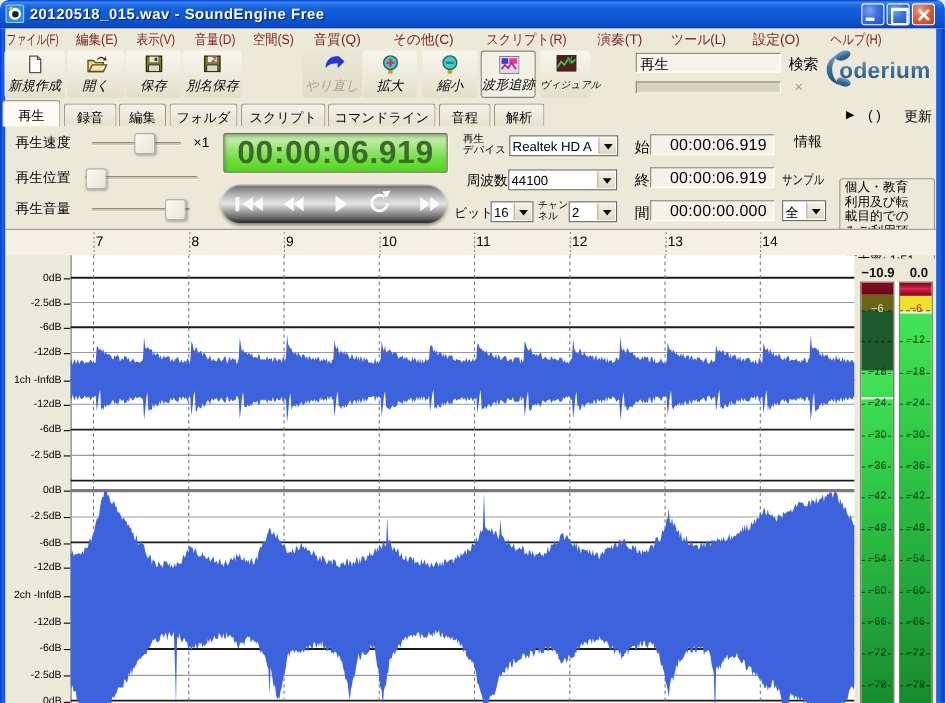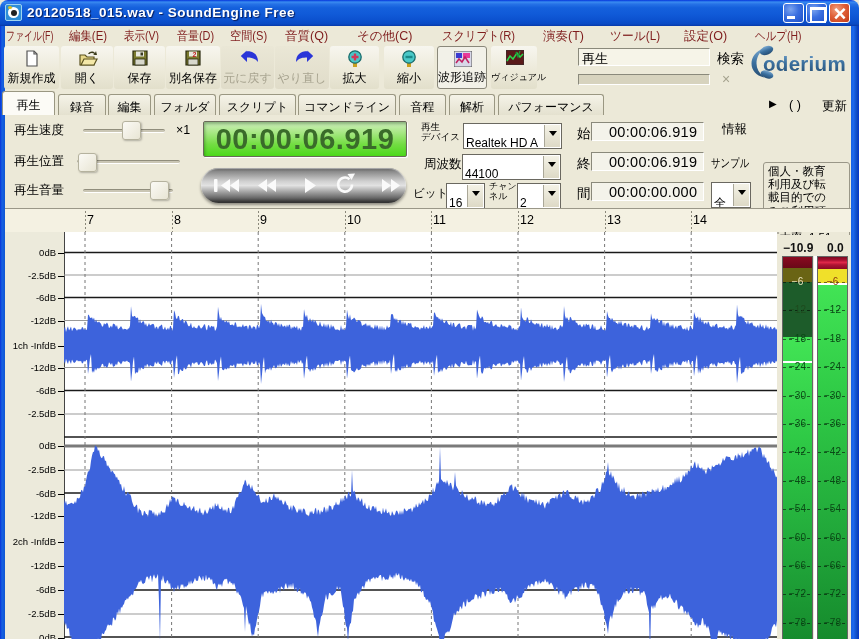--- a/index.html
+++ b/index.html
@@ -24,21 +24,21 @@
 #btnmax:after { content:""; position:absolute; left:3px; top:3px; width:12px; height:11px; border:2px solid #fff; border-top-width:3px; }
 #btnclose:after { content:"\00d7"; position:absolute; left:3.5px; top:-3px; color:#fff; font-size:22px; font-weight:bold; }
 #lborder { left:0; top:26px; width:5px; height:613px; background:linear-gradient(90deg,#0831d9,#1661e2 40%,#0f56d4); }
 #rborder { left:851px; top:26px; width:8px; height:613px; background:linear-gradient(90deg,#1661e2,#1c67ec 30%,#0a43b8 85%,#0831d9); }
 
 
 #menubar { left:5px; top:26px; width:846px; height:18px; background:#ece9d8; font-size:12.5px; color:#7f1d1d; }
 .mi { position:absolute; top:2px; }
 
 
-#toolbar { left:5px; top:44px; width:846px; height:47px; background:#ece9d8; }
+#toolbar { left:5px; top:44px; width:846px; height:47px; background:#ece9d8;font-style:italic; }
 .tbtn { position:absolute; top:2px; height:43px; background:linear-gradient(180deg,#f7f6ef 0%,#ece9d8 60%,#e2dfcb 100%);
   border-radius:3px; text-align:center; }
 .tbtn .cap { position:absolute; bottom:2px; width:100%; font-size:12px; color:#000; white-space:nowrap; }
 .tbtn svg { position:absolute; top:4px; left:50%; margin-left:-8px; }
 .tbtn.dim  { background:linear-gradient(180deg,#eae7d6 0%,#e0dcc9 100%); }
 .tbtn.dim .cap { color:#a8a490; }
 .tbtn.pressed { background:#f2f1e8; border:1px solid #8a887a; }
 
 
 #searchbox { left:578px; top:48px; width:132px; height:18px; background:#f6f4e8;
@@ -64,21 +64,21 @@
   border-top:1px solid #908d7c; border-bottom:1px solid #fff; }
 .sthumb { position:absolute; width:19px; height:19px; background:linear-gradient(135deg,#fbfaf5,#e8e5d4);
   border:1px solid #b5b29e; border-radius:3px; box-shadow:1px 1px 2px rgba(0,0,0,0.25); }
 #lcd { left:198px; top:6px; width:204px; height:36px;
   background:linear-gradient(180deg,#cfeebd 0%,#a9e886 30%,#74dd44 65%,#4cd91a 100%);
   border:1px solid #6a6a5a; box-shadow:inset 1px 2px 3px rgba(0,60,0,0.35), 1px 1px 0 #fff; border-radius:2px;
   color:#3a6b2a; font-size:29px; font-weight:bold; text-align:center; line-height:34px; letter-spacing:0.5px; }
 #transport { left:196px; top:53px; width:205px; height:35px; border-radius:17.5px;
   background:linear-gradient(180deg,#5a5a5a 0%,#8a8a8a 10%,#d0d0d0 38%,#e2e2e2 50%,#b8b8b8 62%,#6a6a6a 85%,#333 97%);
   box-shadow:0 2px 3px rgba(0,0,0,0.4), inset 0 1px 1px rgba(255,255,255,0.5); }
-.combo { position:absolute; height:19px; background:#fff; border:1px solid #6a6860; font-size:12px; padding:12px 2px; white-space:nowrap; overflow:hidden; }
+.combo { position:absolute; height:19px; background:#fff; border:1px solid #6a6860; font-size:12px; padding:2px 2px; white-space:nowrap; overflow:hidden; }
 .combo .arr { position:absolute; right:1px; top:1px; bottom:1px; width:16px; background:linear-gradient(180deg,#f4f2e6,#ddd9c6);
   border-left:1px solid #aaa798; }
 .combo .arr:after { content:""; position:absolute; left:4px; top:6px; border:4px solid transparent; border-top:5px solid #000; }
 .tfield { position:absolute; width:113px; height:19px; background:#f4f3ea;
   border-top:1px solid #8a897b; border-left:1px solid #8a897b; border-bottom:1px solid #fff; border-right:1px solid #fff;
   font-size:14.5px; padding:1px 0 0 17px; letter-spacing:0.3px; }
 #infobox { left:758px; top:4px; width:87px; height:82px; border:1px solid #9a9788; border-radius:3px;
   background:#ece9d8; font-size:11.5px; line-height:13.2px; padding:2px 0 0 4px; overflow:hidden;margin-top:43px; }
 
 
@@ -156,26 +156,20 @@
       <div class="cap" style="">保存</div>
     </div>
     <div class="tbtn " style="left:161px;width:54px">
       <svg width="16" height="16" viewBox="0 0 16 16">
         <path d="M1 1 h14 v14 h-14 z" fill="#7a7a2e" stroke="#2a2a10" stroke-width="1.2"></path>
         <rect x="4" y="1.5" width="8" height="5" fill="#e8e8e0"></rect>
         <text x="7.5" y="6.5" font-size="7" fill="#c02020" font-weight="bold">2</text>
         <rect x="3" y="9" width="10" height="6" fill="#d8d8cc" stroke="#2a2a10" stroke-width="0.8"></rect>
       </svg>
       <div class="cap" style="">別名保存</div>
-    </div>
-    <div class="tbtn dim" style="left:216px;width:53px">
-      <svg width="20" height="15" viewBox="0 0 20 15">
-        <path d="M6 1 C14 1 18 5 18 12 C15 8 11 7.5 7 7.5 L7 12 L0.8 6 L7 0.2 z" fill="#2a35d8"></path>
-      </svg>
-      <div class="cap" style="">元に戻す</div>
     </div>
     <div class="tbtn dim" style="left:270px;width:54px">
       <svg width="20" height="15" viewBox="0 0 20 15">
         <path d="M14 1 C6 1 2 5 2 12 C5 8 9 7.5 13 7.5 L13 12 L19.2 6 L13 0.2 z" fill="#2a35d8"></path>
       </svg>
       <div class="cap" style="">やり直し</div>
     </div>
     <div class="tbtn " style="left:325px;width:49px">
       <svg width="16" height="18" viewBox="0 0 16 18">
         <rect x="6" y="13" width="4" height="4" fill="#c8a020"></rect>
@@ -229,21 +223,20 @@
   </svg>
 <div id="tabrow" class="abs">
     <div class="tab active" style="left:-3px;width:53px">再生</div>
     <div class="tab" style="left:53px;width:48px">録音</div>
     <div class="tab" style="left:103px;width:43px">編集</div>
     <div class="tab" style="left:149px;width:62px">フォルダ</div>
     <div class="tab" style="left:214px;width:77px">スクリプト</div>
     <div class="tab" style="left:293px;width:98px">コマンドライン</div>
     <div class="tab" style="left:394px;width:47px">音程</div>
     <div class="tab" style="left:444px;width:46px">解析</div>
-    <div class="tab" style="left:493px;width:106px">パフォーマンス</div>
     <div class="tabx" style="left:764px;font-size:10px">▶</div>
     <div class="tabx" style="left:784px">( )</div>
     <div class="tabx" style="left:817px">更新</div>
   </div>
 <div id="panel" class="abs">
     <div class="lbl" style="left:9px;top:7px">再生速度</div>
     <div class="strack" style="left:78px;top:14px;width:82px"></div>
     <div class="sthumb" style="left:117px;top:6px"></div>
     <div class="lbl" style="left:171px;top:8px">×1</div>
     <div class="lbl" style="left:9px;top:38px">再生位置</div>

